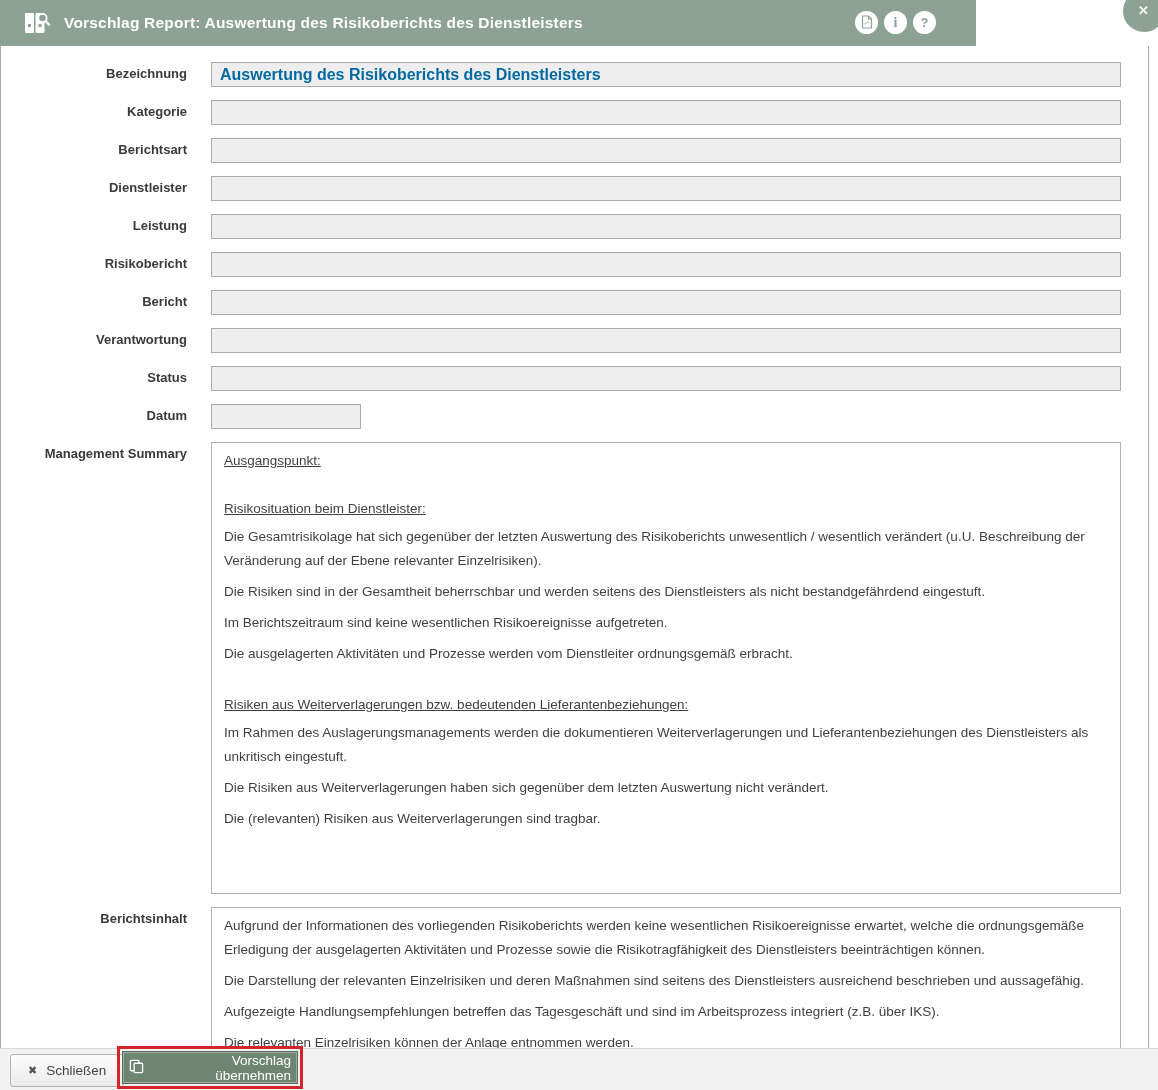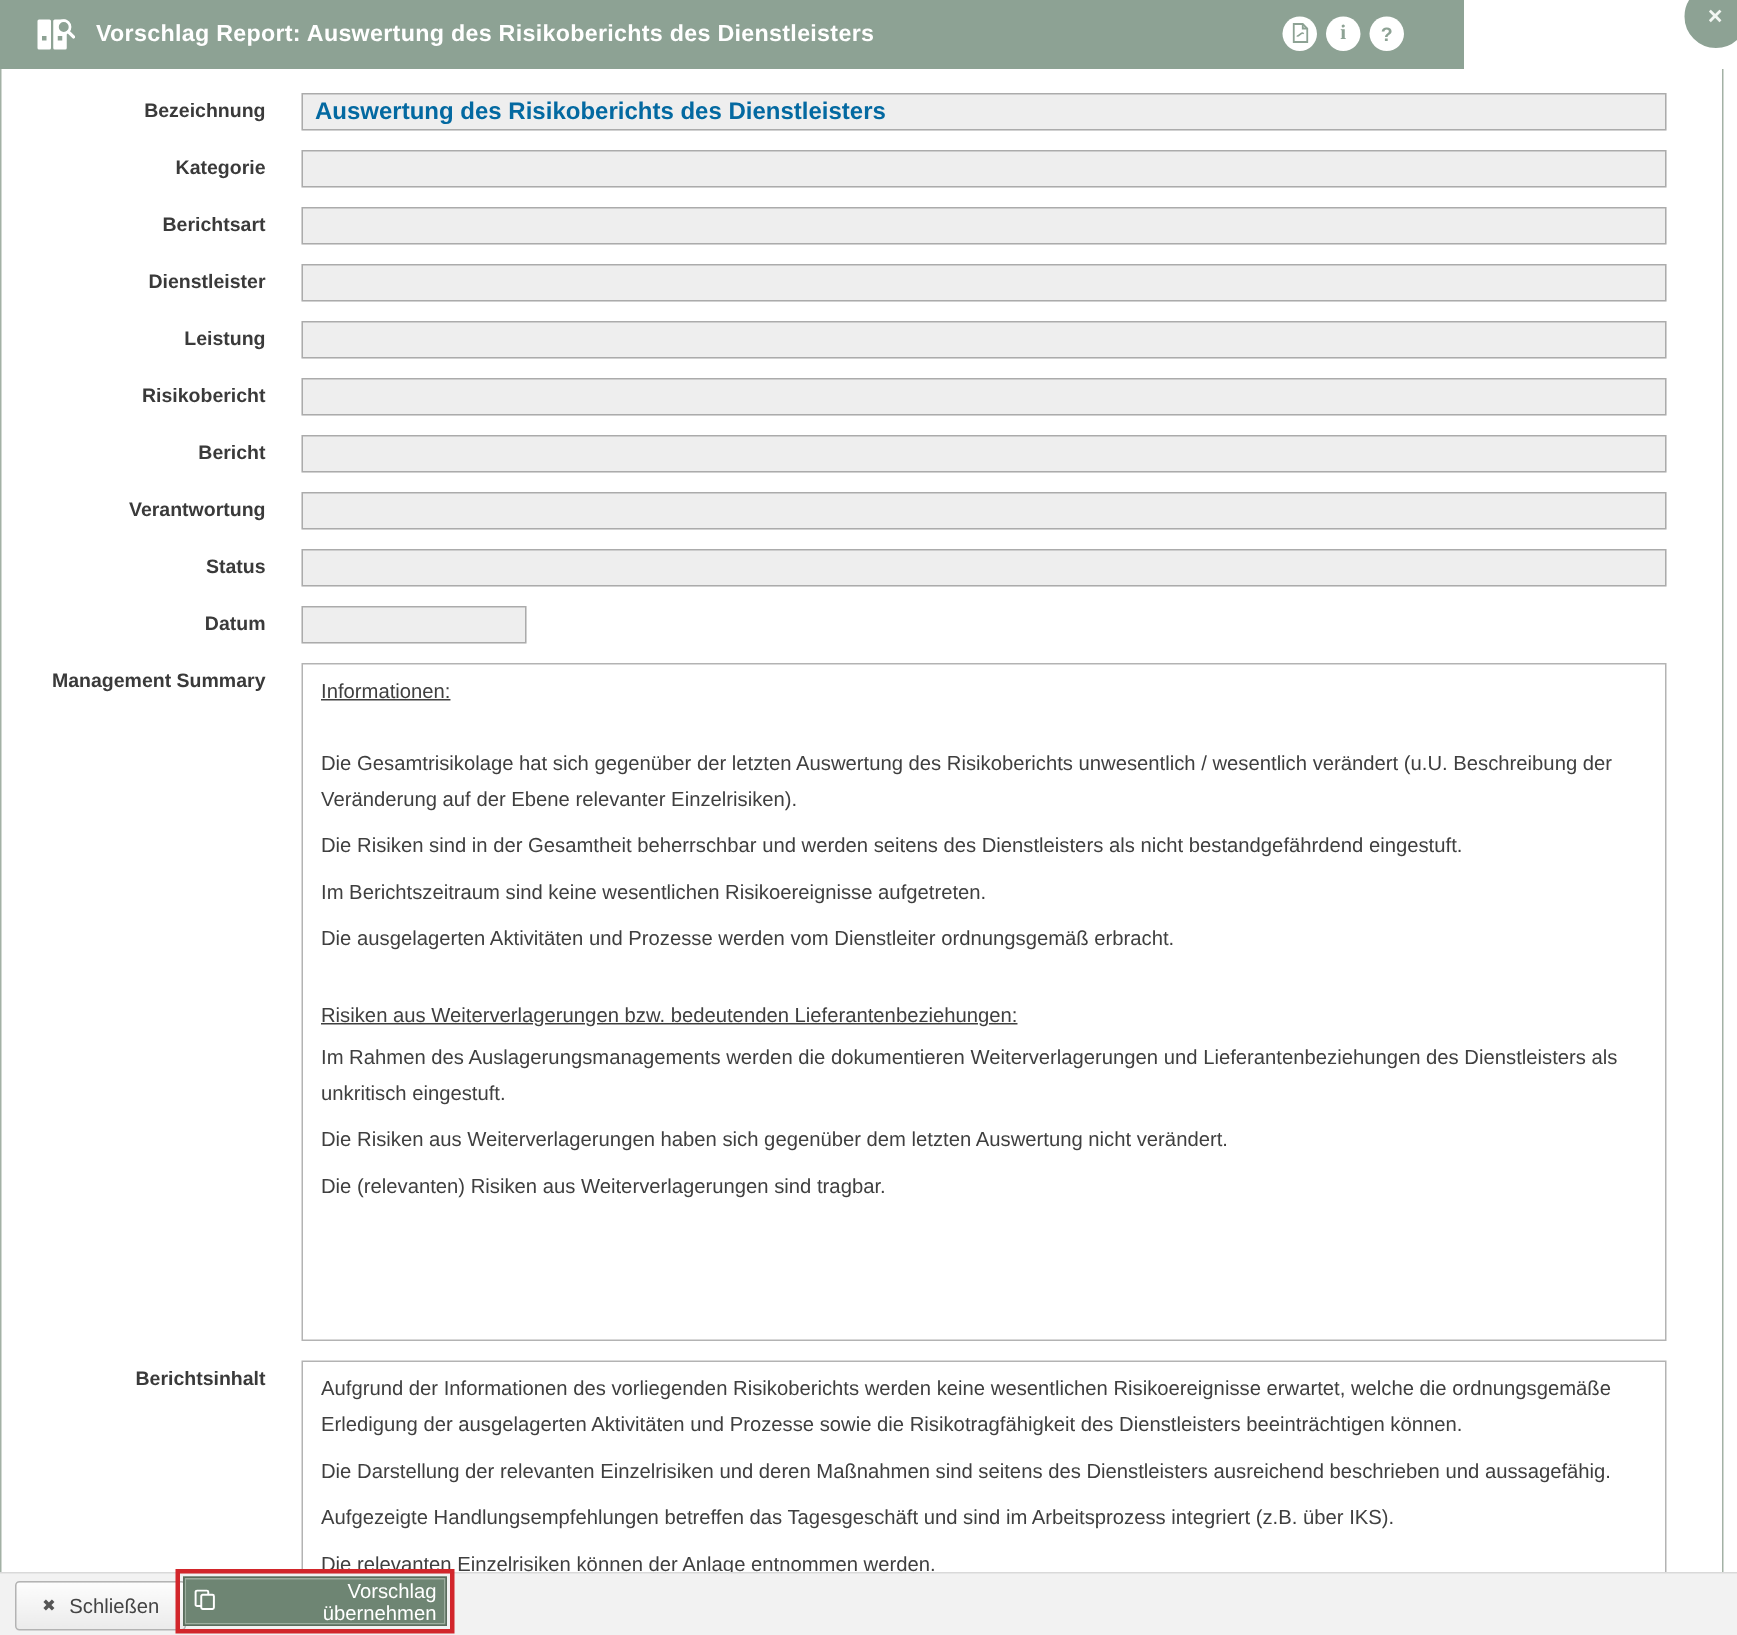--- a/index.html
+++ b/index.html
@@ -38,21 +38,21 @@
     display:flex; align-items:center; justify-content:center;
     color:#f2f6f2; font-size:13px; font-weight:bold;
   }
 
   
   .dialog-body {
     position:absolute; top:46px; left:0; width:1149px; height:1002px;
     background:#ffffff; border-left:1px solid #a3b1a5; border-right:1px solid #a3b1a5;
     padding-top:16px;
   }
-  .row { display:flex; margin-bottom:13px; }
+  .row { display:flex; margin-bottom:13px;padding-left:10px; }
   .row-label {
     width:200px; text-align:right; padding-right:24px; padding-top:4px;
     font-weight:bold; font-size:13px; color:#3a3a3a; flex-shrink:0;
   }
   .text-input {
     width:910px; height:25px; background:#eeeeee; border:1px solid #ababab;
     font-family:"Liberation Sans", sans-serif; font-size:16px; color:#0369a1;
     padding:0 8px; outline:none;
   }
   .text-input.bold-value { font-weight:bold; }
@@ -181,22 +181,23 @@
   </div>
 
   <div class="row">
     <div class="row-label">Datum</div>
     <input class="text-input short" value="" style="">
   </div>
 
   <div class="row">
     <div class="row-label">Management Summary</div>
     <div class="textarea-box ms">
-        <p class="para heading">Informationen:</p>
+        <p class="para heading">Ausgangspunkt:</p>
         <p class="para blank"></p>
+        <p class="para heading">Risikosituation beim Dienstleister:</p>
         <p class="para text">Die Gesamtrisikolage hat sich gegenüber der letzten Auswertung des Risikoberichts unwesentlich / wesentlich verändert (u.U. Beschreibung der Veränderung auf der Ebene relevanter Einzelrisiken).</p>
         <p class="para text">Die Risiken sind in der Gesamtheit beherrschbar und werden seitens des Dienstleisters als nicht bestandgefährdend eingestuft.</p>
         <p class="para text">Im Berichtszeitraum sind keine wesentlichen Risikoereignisse aufgetreten.</p>
         <p class="para text">Die ausgelagerten Aktivitäten und Prozesse werden vom Dienstleiter ordnungsgemäß erbracht.</p>
         <p class="para blank"></p>
         <p class="para heading">Risiken aus Weiterverlagerungen bzw. bedeutenden Lieferantenbeziehungen:</p>
         <p class="para text">Im Rahmen des Auslagerungsmanagements werden die dokumentieren Weiterverlagerungen und Lieferantenbeziehungen des Dienstleisters als unkritisch eingestuft.</p>
         <p class="para text">Die Risiken aus Weiterverlagerungen haben sich gegenüber dem letzten Auswertung nicht verändert.</p>
         <p class="para text">Die (relevanten) Risiken aus Weiterverlagerungen sind tragbar.</p>
       </div>

